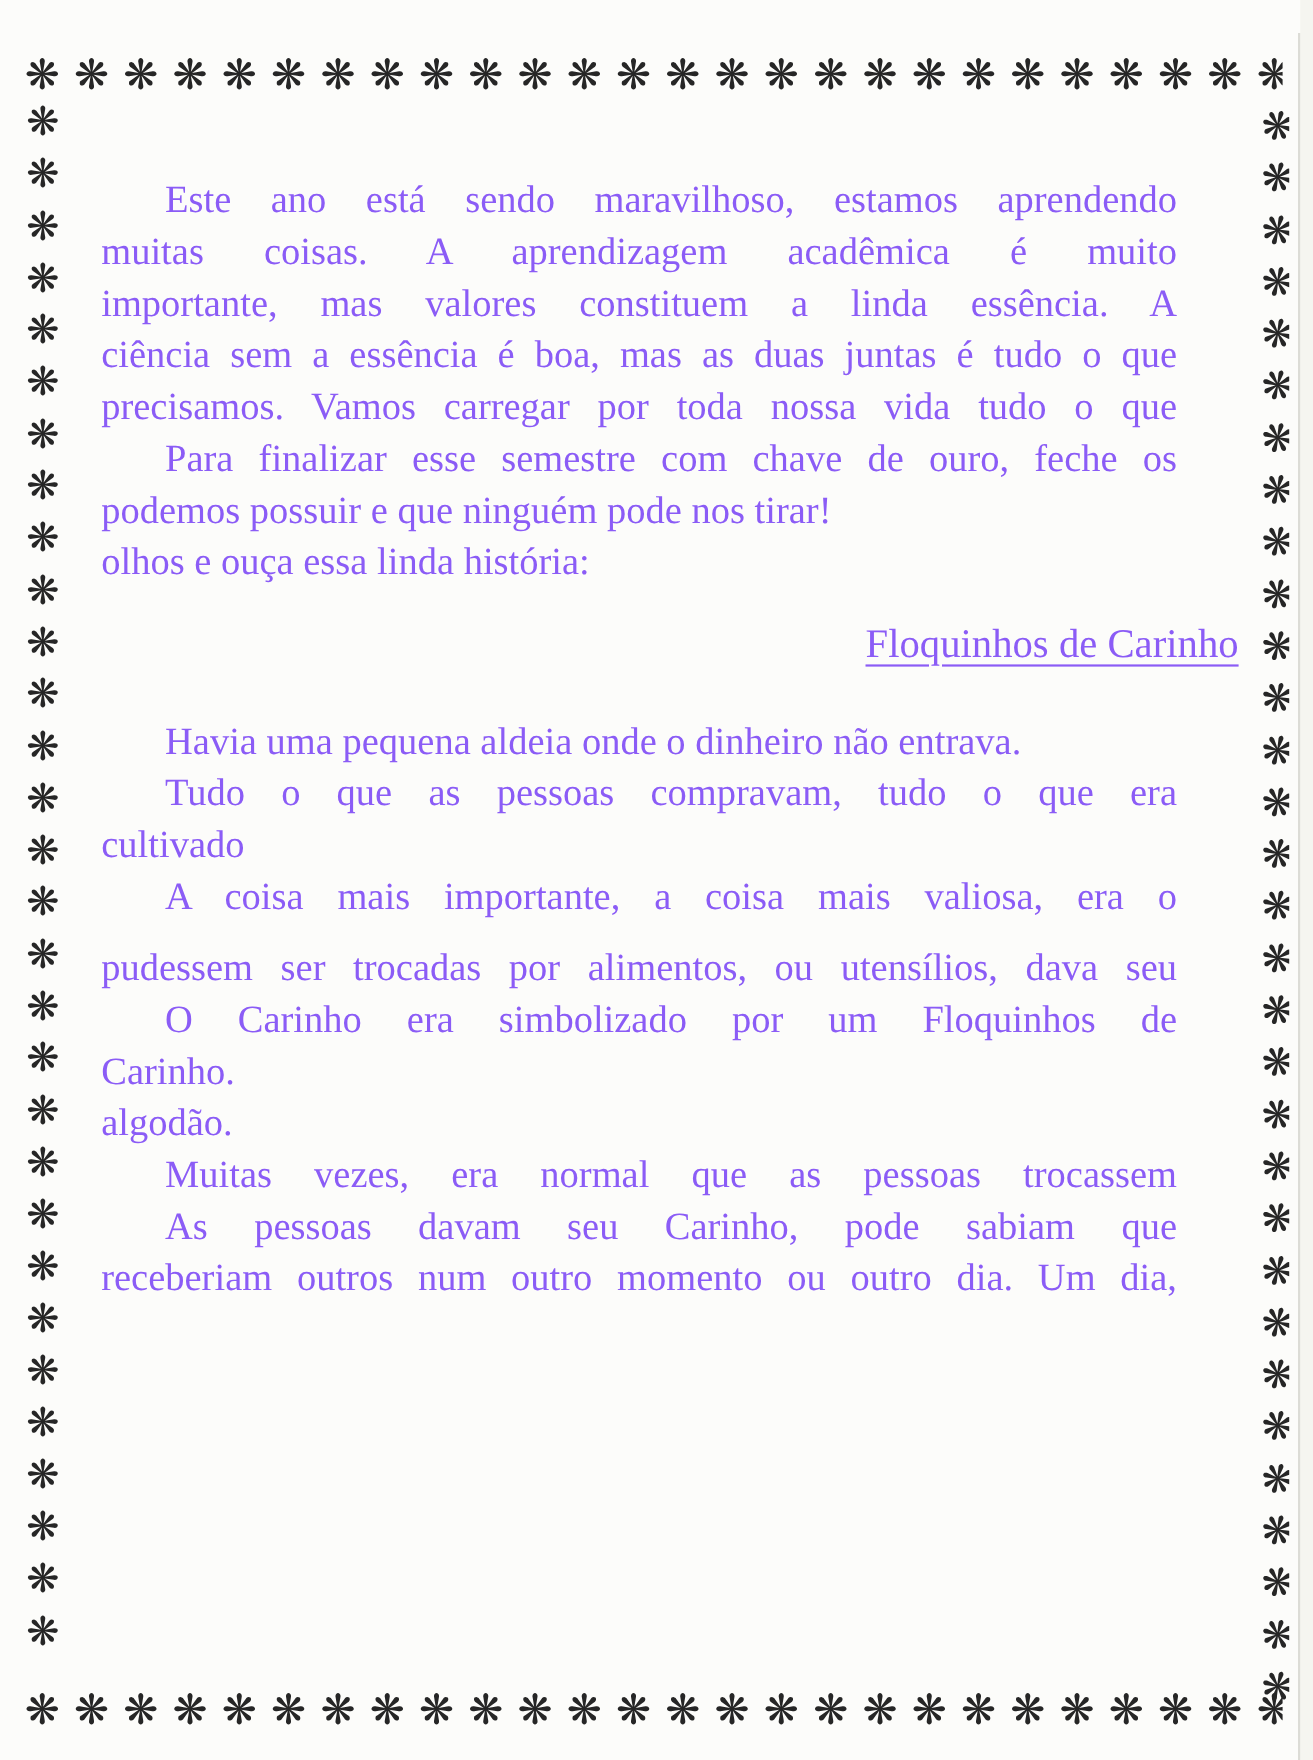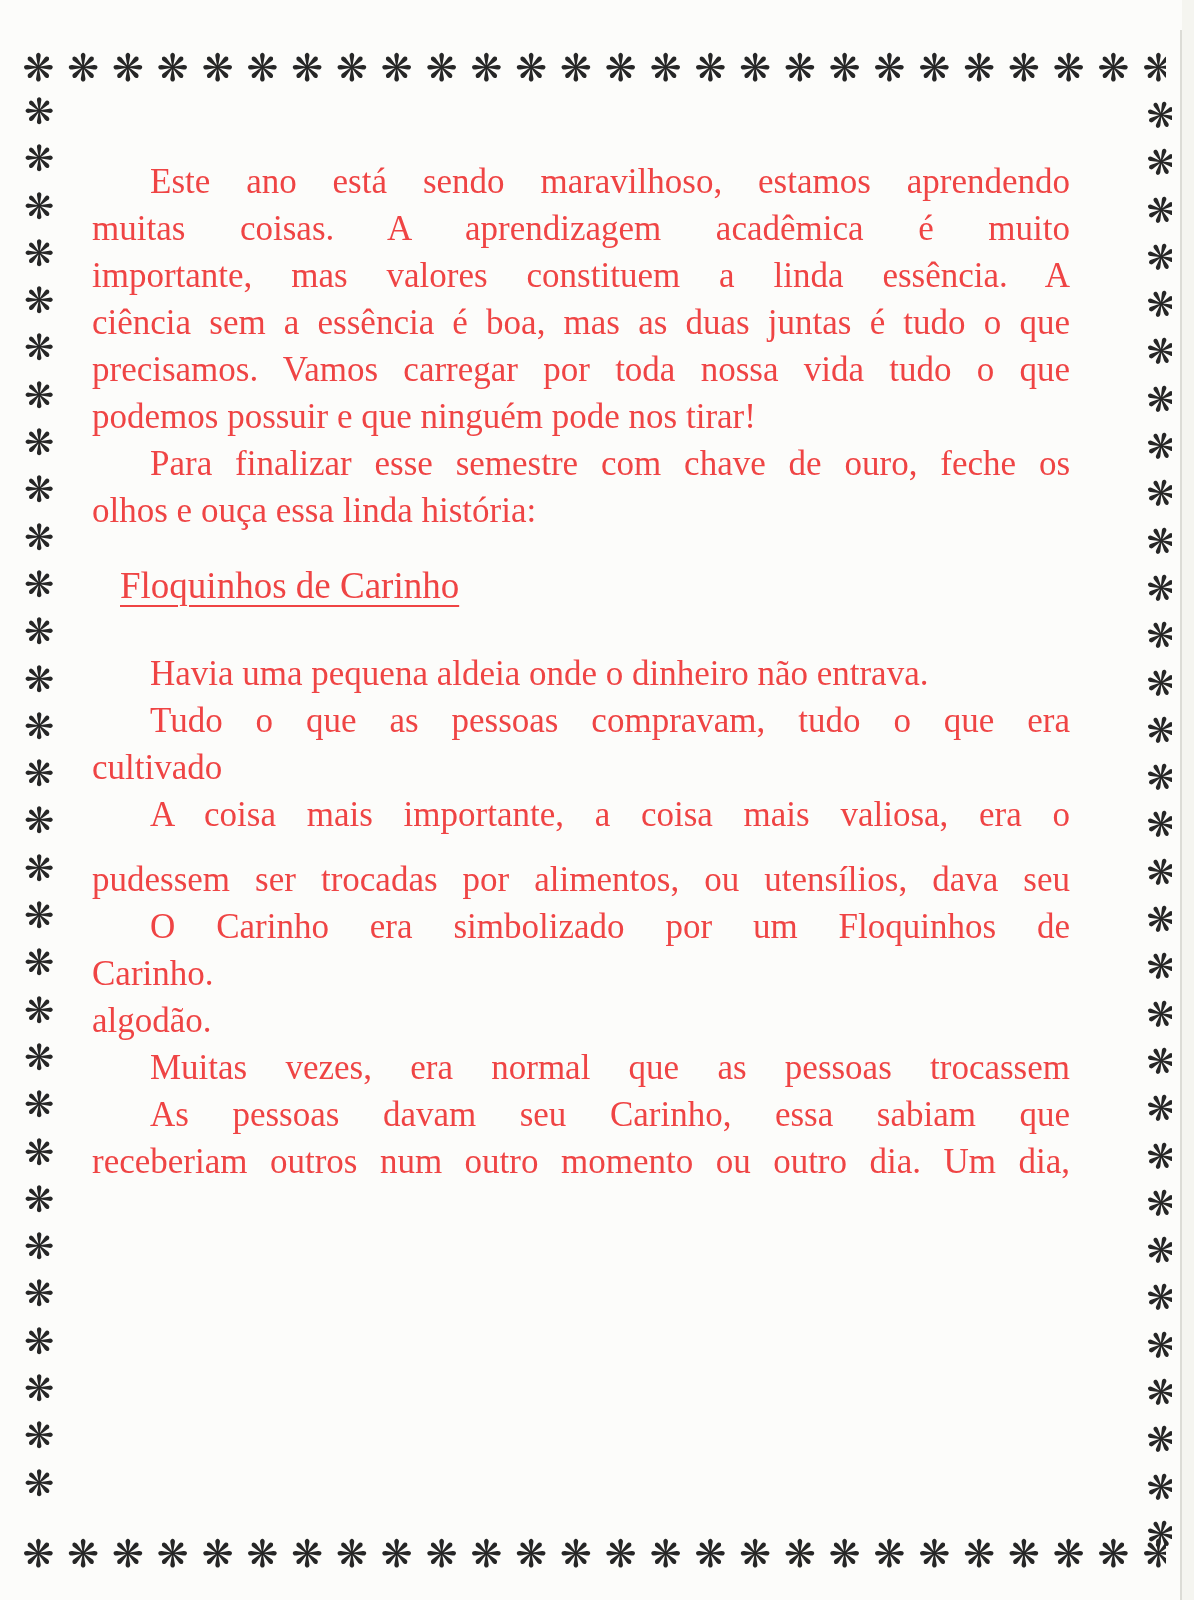--- a/index.html
+++ b/index.html
@@ -41,32 +41,32 @@
     background:#dcdcd6;
   }
   .edge-strip{
     position:absolute;left:1182px;top:0;width:12px;height:1600px;
     background:#f5f5f0;
   }
 
   
   .text-block{
     position:absolute;left:92px;top:158px;width:978px;
-    color:#ef4444;font-size:35px;
+    color:#8b5cf6;font-size:35px;
   }
   .ln{
     height:47px;line-height:47px;white-space:nowrap;
   }
   .just{
     white-space:normal;text-align:justify;text-align-last:justify;
   }
   .indent{padding-left:58px;}
 
   .title-row{
-    position:relative;left:28px;text-align:left;
+    position:relative;left:56px;text-align:right;
     margin-top:28px;margin-bottom:40px;height:48px;line-height:48px;
   }
   .title-text{
     font-size:37px;text-decoration:underline;
     text-decoration-thickness:2px;text-underline-offset:7px;
   }
 
   
   .qline{position:relative;margin-top:16px;}
   .after-q{margin-top:18px;}
@@ -210,23 +210,23 @@
   <div class="edge-strip"></div>
   <div class="edge-line"></div>
 
   <div class="text-block">
 
     <div class="ln just indent">Este ano está sendo maravilhoso, estamos aprendendo</div>
     <div class="ln just">muitas coisas. A aprendizagem acadêmica é muito</div>
     <div class="ln just">importante, mas valores constituem a linda essência. A</div>
     <div class="ln just">ciência sem a essência é boa, mas as duas juntas é tudo o que</div>
     <div class="ln just">precisamos. Vamos carregar por toda nossa vida tudo o que</div>
+    <div class="ln just indent">Para finalizar esse semestre com chave de ouro, feche os</div>
+
     <div class="ln">podemos possuir e que ninguém pode nos tirar!</div>
-
-    <div class="ln just indent">Para finalizar esse semestre com chave de ouro, feche os</div>
     <div class="ln">olhos e ouça essa linda história:</div>
 
     <div class="title-row">
       <span class="title-text">Floquinhos de Carinho</span>
     </div>
 
     <div class="ln indent">Havia uma pequena aldeia onde o dinheiro não entrava.</div>
 
     <div class="ln just indent">Tudo o que as pessoas compravam, tudo o que era</div>
     <div class="ln">cultivado</div>
@@ -235,17 +235,17 @@
     <div class="ln just indent">A coisa mais importante, a coisa mais valiosa, era o</div>
 
     <div class="ln just after-q">pudessem ser trocadas por alimentos, ou utensílios, dava seu</div>
     <div class="ln just indent">O Carinho era simbolizado por um Floquinhos de</div>
 
     <div class="ln">Carinho.</div>
     <div class="ln">algodão.</div>
 
     <div class="ln just indent">Muitas vezes, era normal que as pessoas trocassem</div>
 
-    <div class="ln just indent">As pessoas davam seu Carinho, essa sabiam que</div>
+    <div class="ln just indent">As pessoas davam seu Carinho, pode sabiam que</div>
     <div class="ln just">receberiam outros num outro momento ou outro dia. Um dia,</div>
 
   </div>
 </div>
 
 </body></html>

